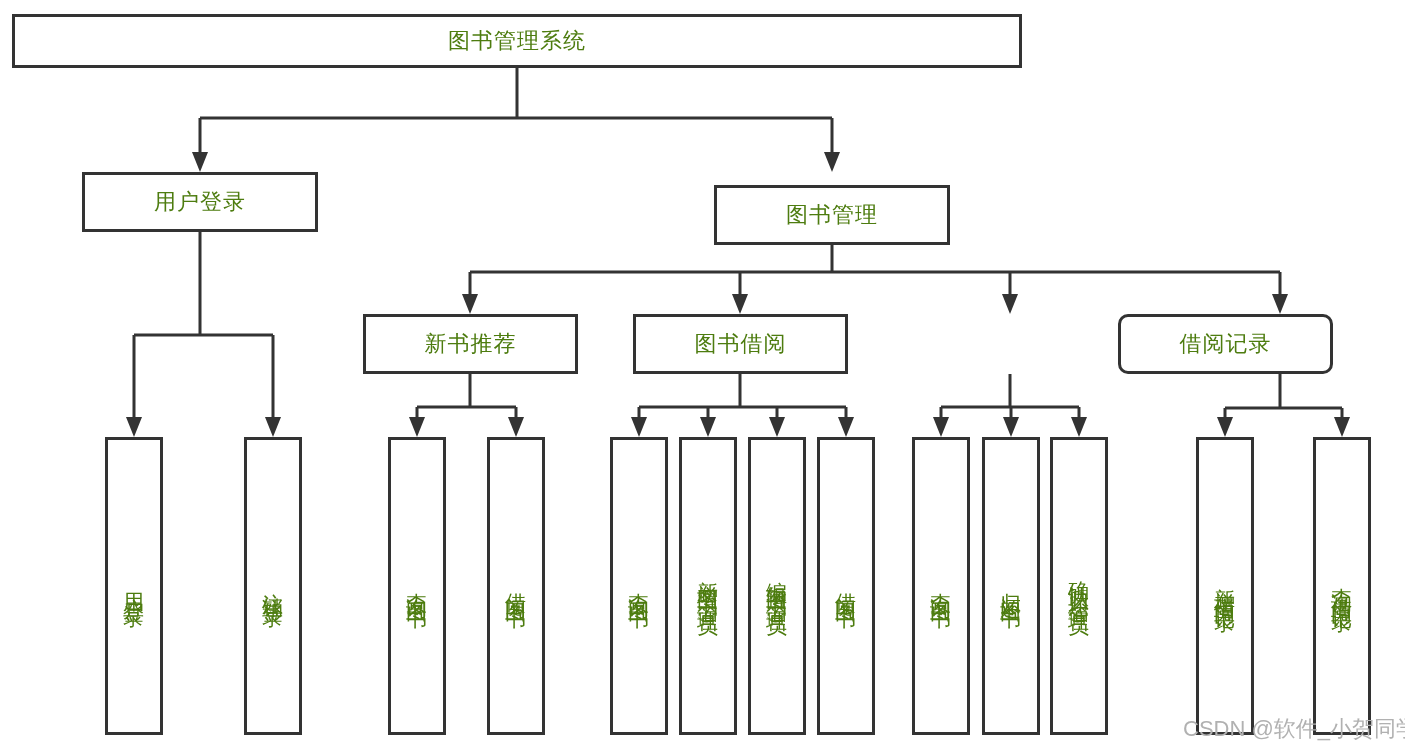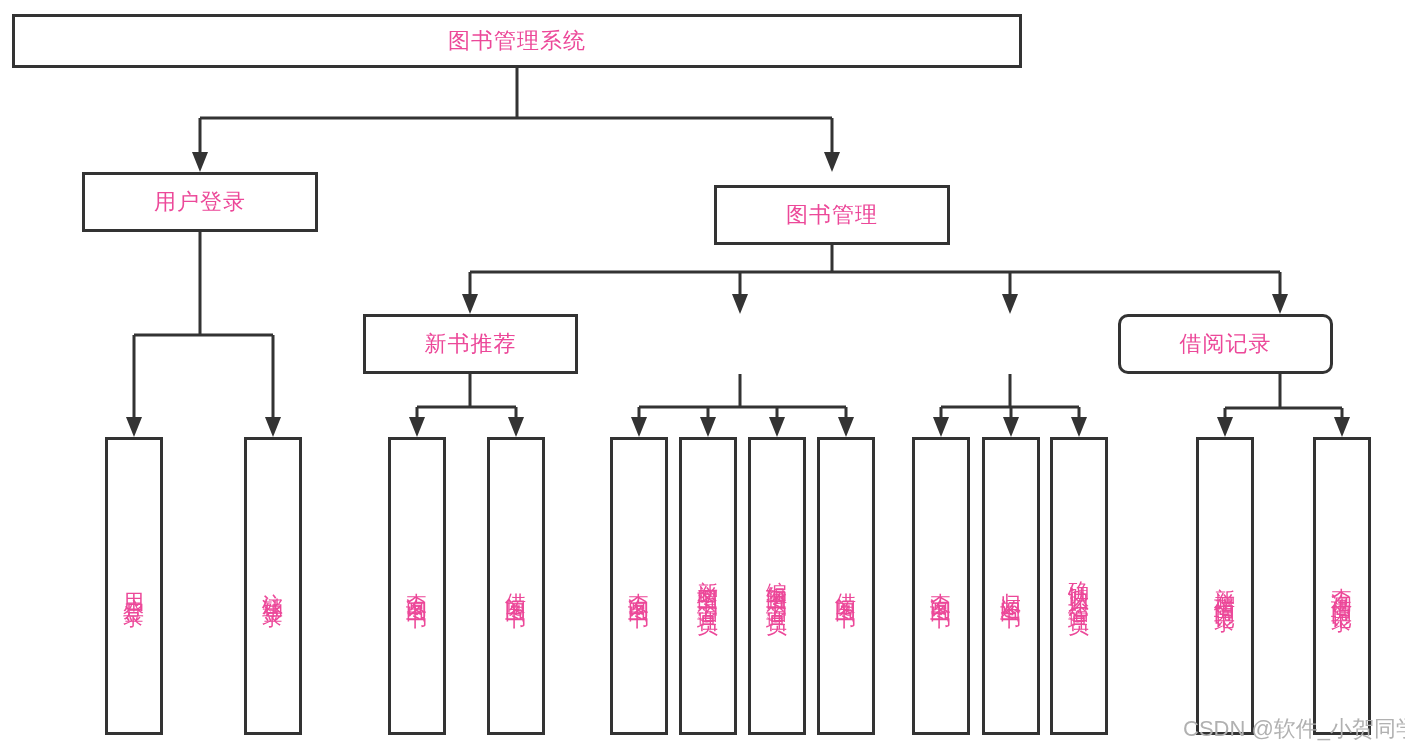--- a/index.html
+++ b/index.html
@@ -28,21 +28,21 @@
   }
   .connectors polygon {
     fill: #333333;
     stroke: none;
   }
   .node {
     position: absolute;
     box-sizing: border-box;
     background: #ffffff;
     border: 3px solid #333333;
-    color: #ec4899;
+    color: #4d7c0f;
     display: flex;
     align-items: center;
     justify-content: center;
     z-index: 1;
   }
   .h-node {
     font-size: 22px;
     letter-spacing: 1px;
     white-space: nowrap;
   }
@@ -140,20 +140,21 @@
       <polygon points="1334,417 1350,417 1342,437"></polygon>
     </g>
   </svg>
 
   <div class="node h-node" id="n-root">图书管理系统</div>
 
   <div class="node h-node" id="n-user-login">用户登录</div>
   <div class="node h-node" id="n-book-mgmt">图书管理</div>
 
   <div class="node h-node" id="n-new-book-rec">新书推荐</div>
+  <div class="node h-node" id="n-book-borrow">图书借阅</div>
   <div class="node h-node" id="n-borrow-records">借阅记录</div>
 
   <div class="node v-node" id="l-user-login">用户登录</div>
   <div class="node v-node" id="l-logout">注销登录</div>
 
   <div class="node v-node" id="l-nb-query">查询图书</div>
   <div class="node v-node" id="l-nb-borrow">借阅图书</div>
 
   <div class="node v-node" id="l-bb-query">查询图书</div>
   <div class="node v-node" id="l-bb-add">新增图书（管理员）</div>

